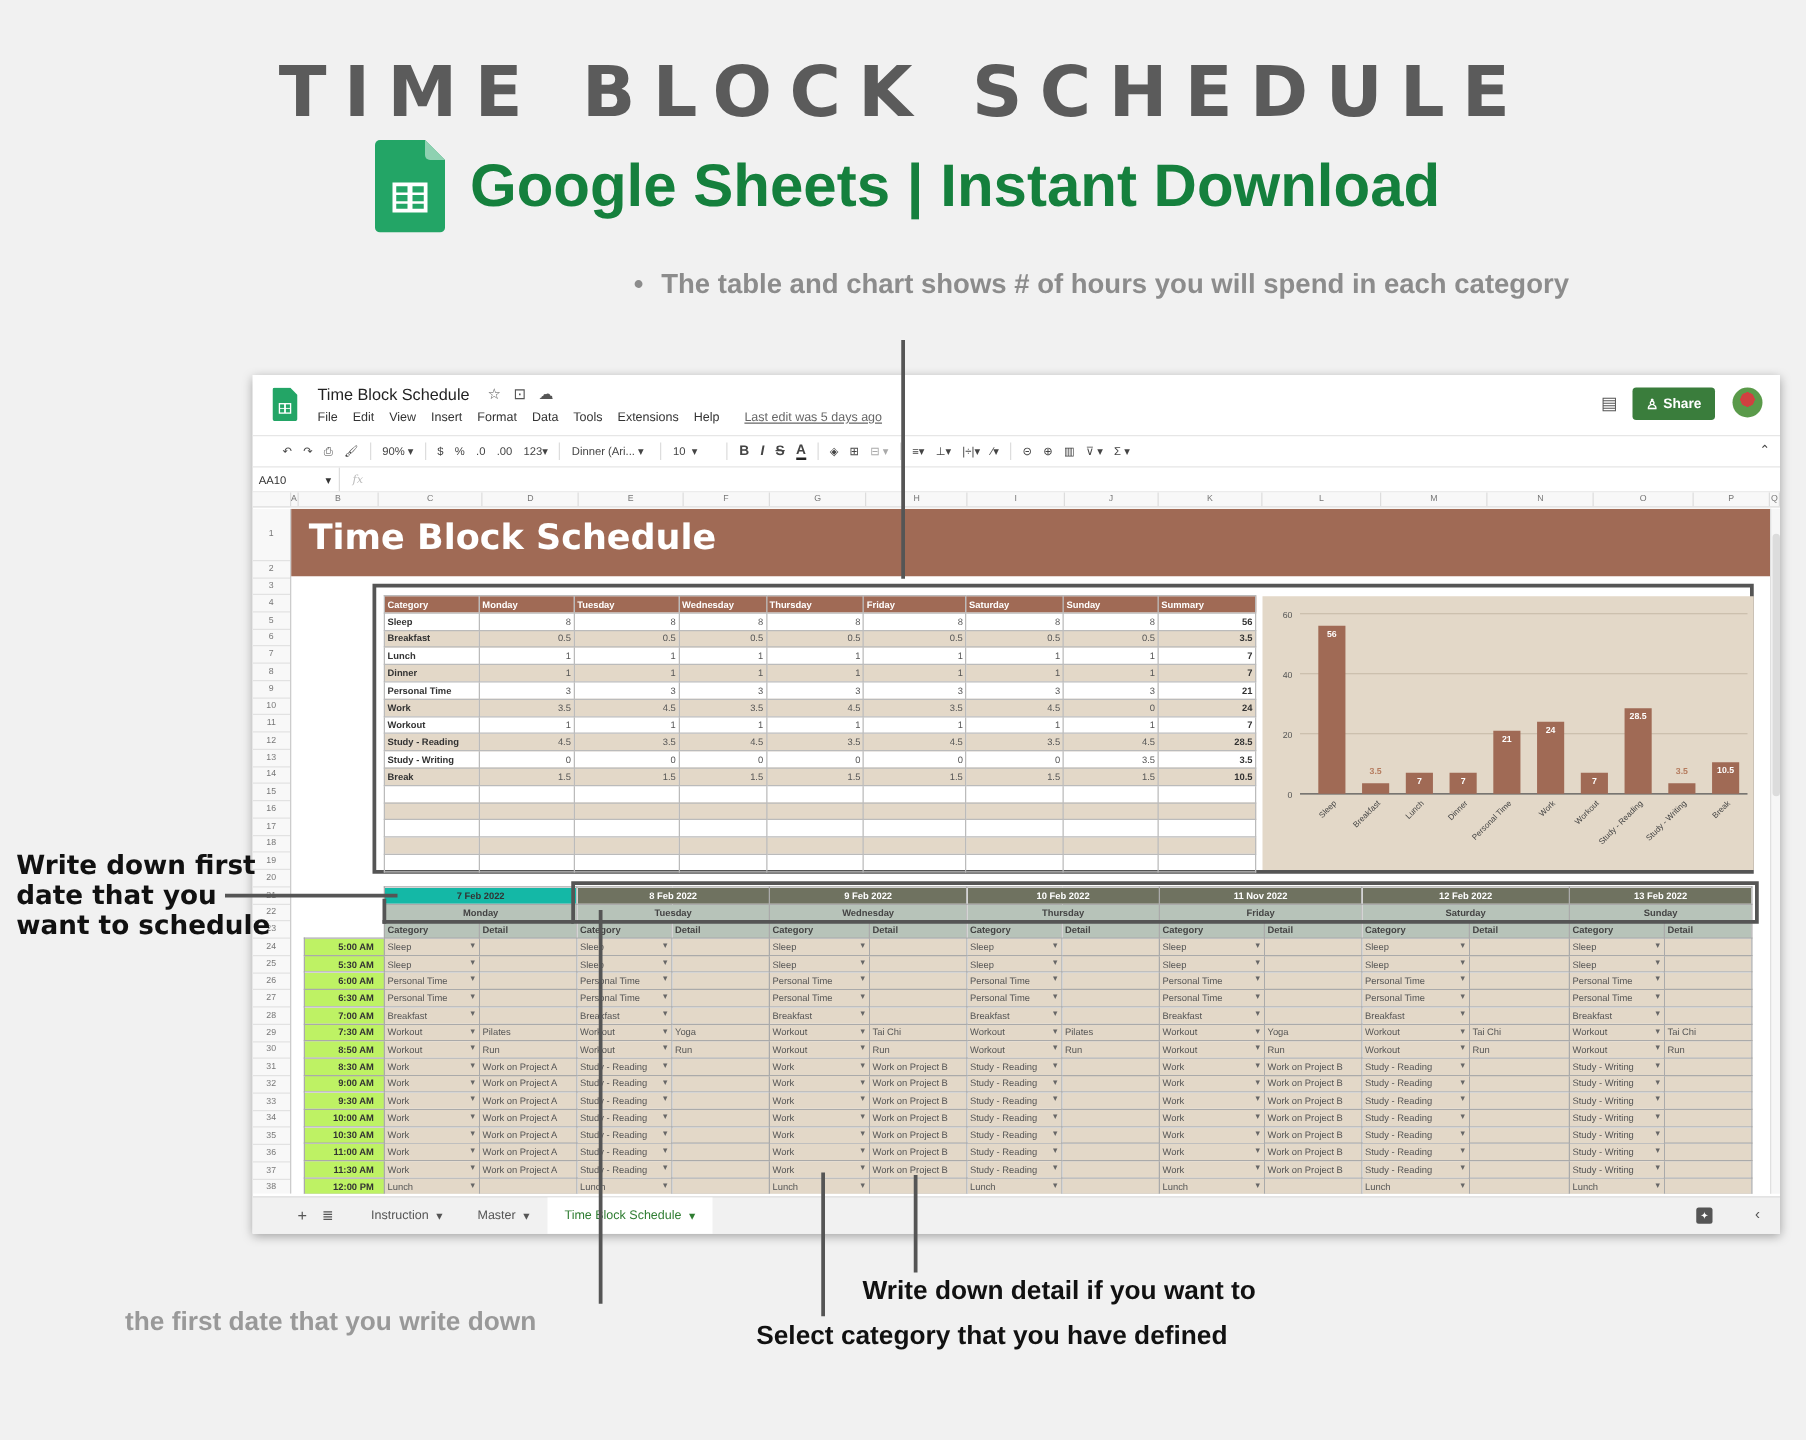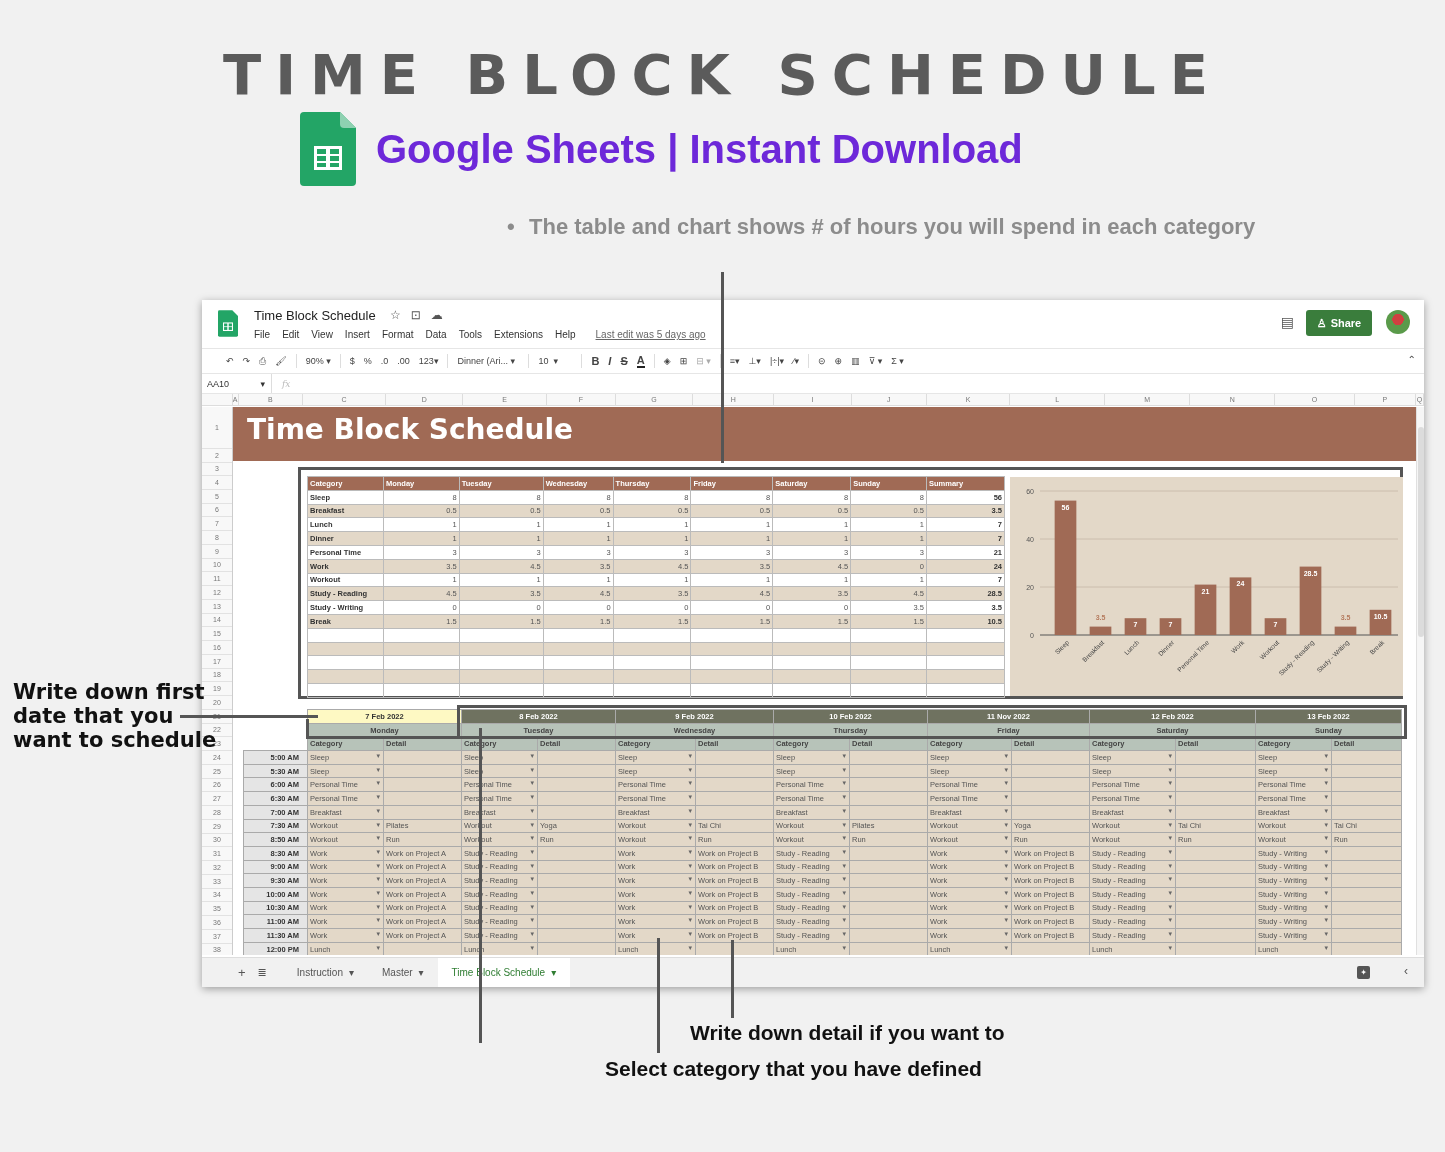--- a/index.html
+++ b/index.html
@@ -1,19 +1,19 @@
 <!DOCTYPE html>
 <html><head>
 <meta charset="utf-8">
 <style>
 *{box-sizing:border-box;margin:0;padding:0}
 body{width:1445px;height:1152px;background:#f1f1f1;font-family:"Liberation Sans",sans-serif;position:relative;overflow:hidden;color:#333}
 .hero-title{position:absolute;left:0;width:1445px;top:42px;text-align:center;font-size:56px;font-weight:bold;letter-spacing:14px;color:#5b5b5b;font-family:"DejaVu Sans",sans-serif}
 .hero-sub{position:absolute;top:112px;left:300px;display:flex;align-items:center;gap:20px}
-.hero-sub .txt{font-size:40px;font-weight:bold;color:#6d28d9;font-family:"Liberation Sans",sans-serif}
+.hero-sub .txt{font-size:48px;font-weight:bold;color:#15803d;font-family:"Liberation Sans",sans-serif}
 .bullets{position:absolute;left:505px;top:214px;font-size:22px;font-weight:bold;color:#8c8c8c;line-height:25px}
 .bullets li{list-style:none;position:relative;padding-left:24px}
 .bullets li:before{content:"•";position:absolute;left:2px;top:0}
 .anno{position:absolute;font-weight:bold}
 .vline{position:absolute;background:#555;width:3px}
 .hline{position:absolute;background:#555;height:3px}
 .window{position:absolute;left:202px;top:300px;width:1222px;height:687px;background:#fff;box-shadow:0 2px 8px rgba(0,0,0,.35);overflow:hidden}
 .topbar{height:48px;position:relative}
 .app-logo{position:absolute;left:16px;top:10px}
 .doc-title{position:absolute;left:52px;top:8px;font-size:13px;color:#222}
@@ -44,24 +44,24 @@
 table.sum td{text-align:right;color:#555}
 table.sum td.cat{text-align:left;font-weight:bold;color:#333}
 table.sum td.tot{font-weight:bold;color:#333}
 table.sum tr.alt td{background:#e3d8c8}
 .chart{position:absolute;left:709px;top:7px;width:393px;height:219px;background:#e3d8c8}
 .weekframe{position:absolute;left:255px;top:298px;width:950px;height:34px;border:3px solid #555;pointer-events:none}
 .firstdate-frame{position:absolute;left:104px;top:312px;width:153px;height:20px;border:3px solid #555;border-right:none;border-top:none;pointer-events:none}
 table.sched{position:absolute;left:41px;top:302px;border-collapse:collapse;font-size:7.5px;table-layout:fixed}
 table.sched td{border:1px solid #aaa;height:13.7px;padding:0 2px;white-space:nowrap;overflow:hidden;color:#555}
 table.sched .date td{background:#6f7260;color:#fff;font-weight:bold;text-align:center}
-table.sched .date td.first{background:#fef9c3;color:#333}
+table.sched .date td.first{background:#14b8a6;color:#333}
 table.sched .day td{background:#b7c3b9;color:#444;font-weight:bold;text-align:center}
 table.sched .hdr td{background:#b7c3b9;color:#444;font-weight:bold}
-table.sched td.time{background:#e5e5e5;color:#333;font-weight:bold;text-align:right;padding-right:8px}
+table.sched td.time{background:#bef264;color:#333;font-weight:bold;text-align:right;padding-right:8px}
 table.sched td.c{background:#e3d8c8;position:relative;padding-right:10px}
 table.sched td.c:after{content:"▾";position:absolute;right:3px;top:1px;font-size:7px;color:#666}
 table.sched td.d{background:#e3d8c8}
 table.sched td.blank{border:none;background:transparent}
 .vscroll{position:absolute;right:0;top:107px;width:8px;height:548px;background:#f6f6f6;border-left:1px solid #e0e0e0}
 .vscroll div{position:absolute;top:20px;width:6px;left:1px;height:210px;background:#dcdcdc;border-radius:3px}
 .tabs{position:absolute;left:0;bottom:0;width:100%;height:30px;background:#f1f1f1;border-top:1px solid #ddd;display:flex;align-items:center;font-size:10px;color:#555}
 .tabs .ctl{margin-left:36px;font-size:13px}
 .tabs .ctl2{margin-left:12px;margin-right:16px;font-size:11px}
 .tab{padding:0 14px;height:30px;display:flex;align-items:center;gap:6px}
@@ -813,15 +813,16 @@
 <div class="vline" style="left:479px;top:728px;height:315px"></div>
 <div class="vline" style="left:657px;top:938px;height:115px"></div>
 <div class="vline" style="left:731px;top:940px;height:78px"></div>
 
 <div class="anno" style="left:13px;top:680px;font-size:21px;line-height:24px;color:#111;font-family:'DejaVu Sans',sans-serif">
   <div>Write down first</div>
   <div>date that you</div>
   <div>want to schedule</div>
 </div>
 <div class="anno" style="left:100px;top:1045px;font-size:21px;line-height:25px;color:#999">
+  <div>the first date that you write down</div>
 </div>
 <div class="anno" style="left:690px;top:1021px;font-size:21px;color:#111">Write down detail if you want to</div>
 <div class="anno" style="left:605px;top:1057px;font-size:21px;color:#111">Select category that you have defined</div>
 
 </body></html>

